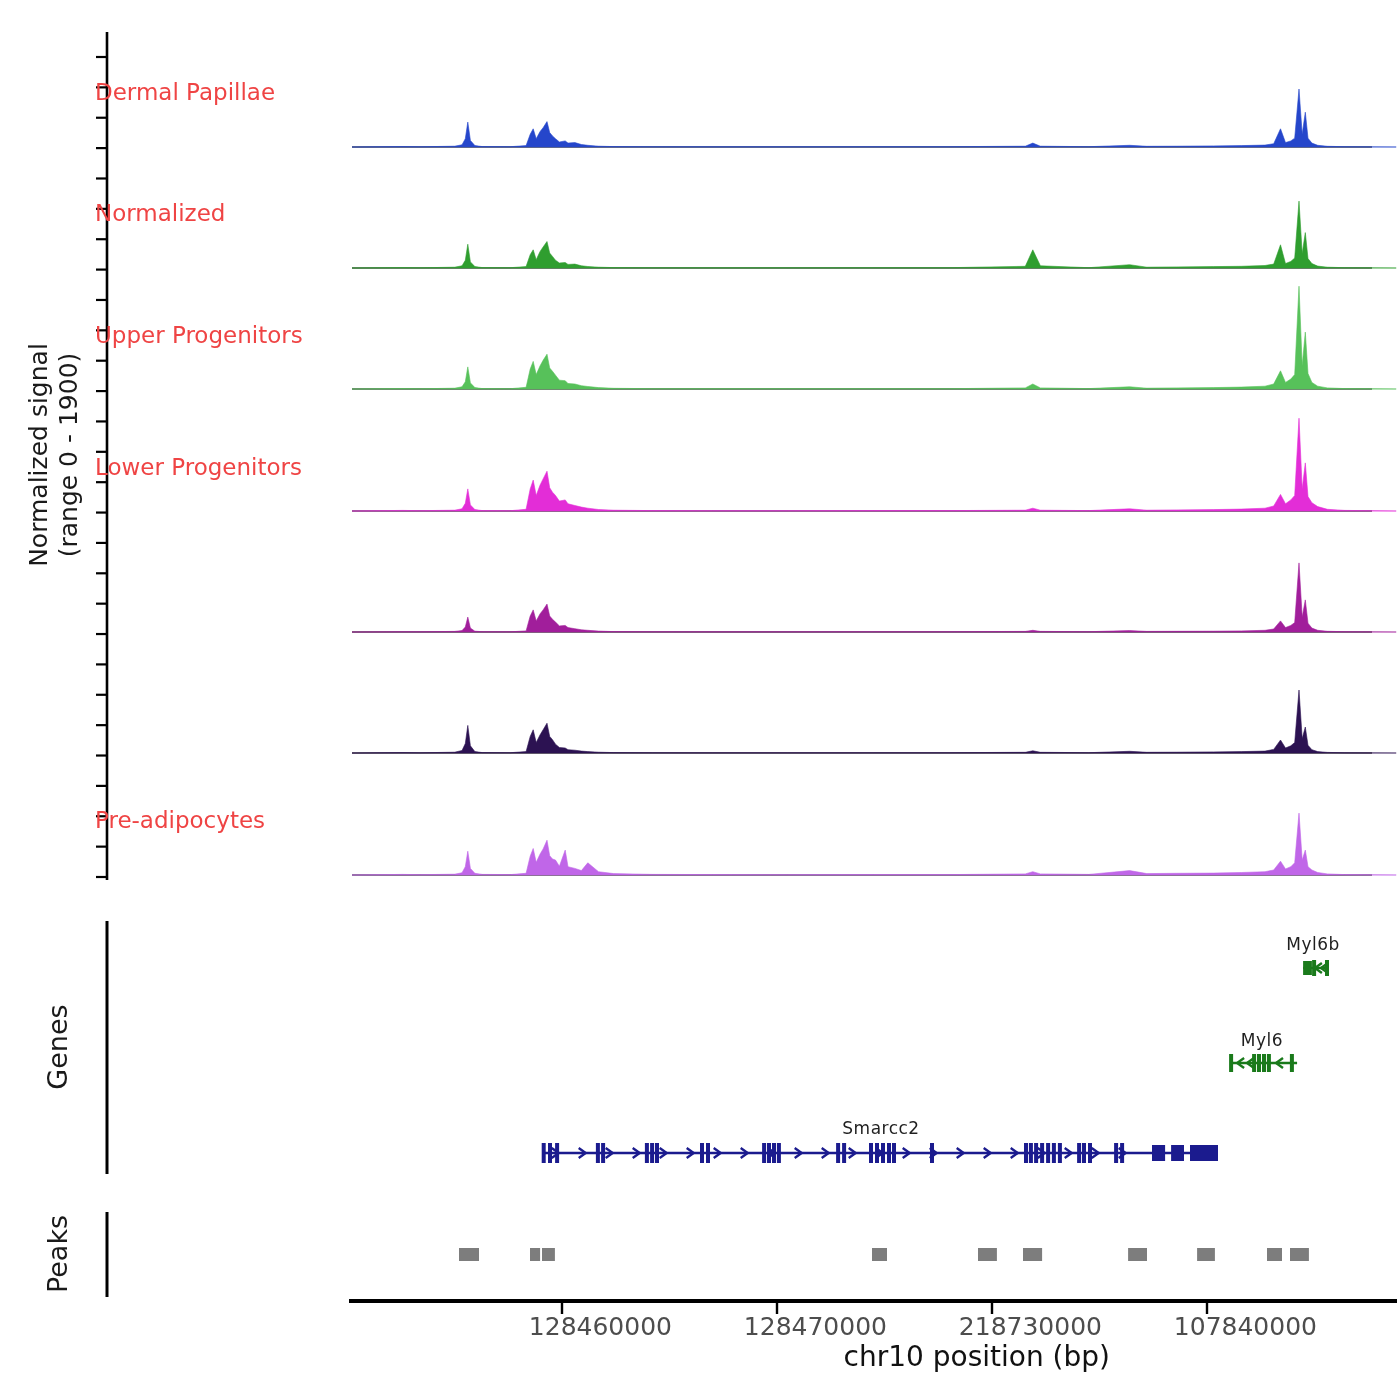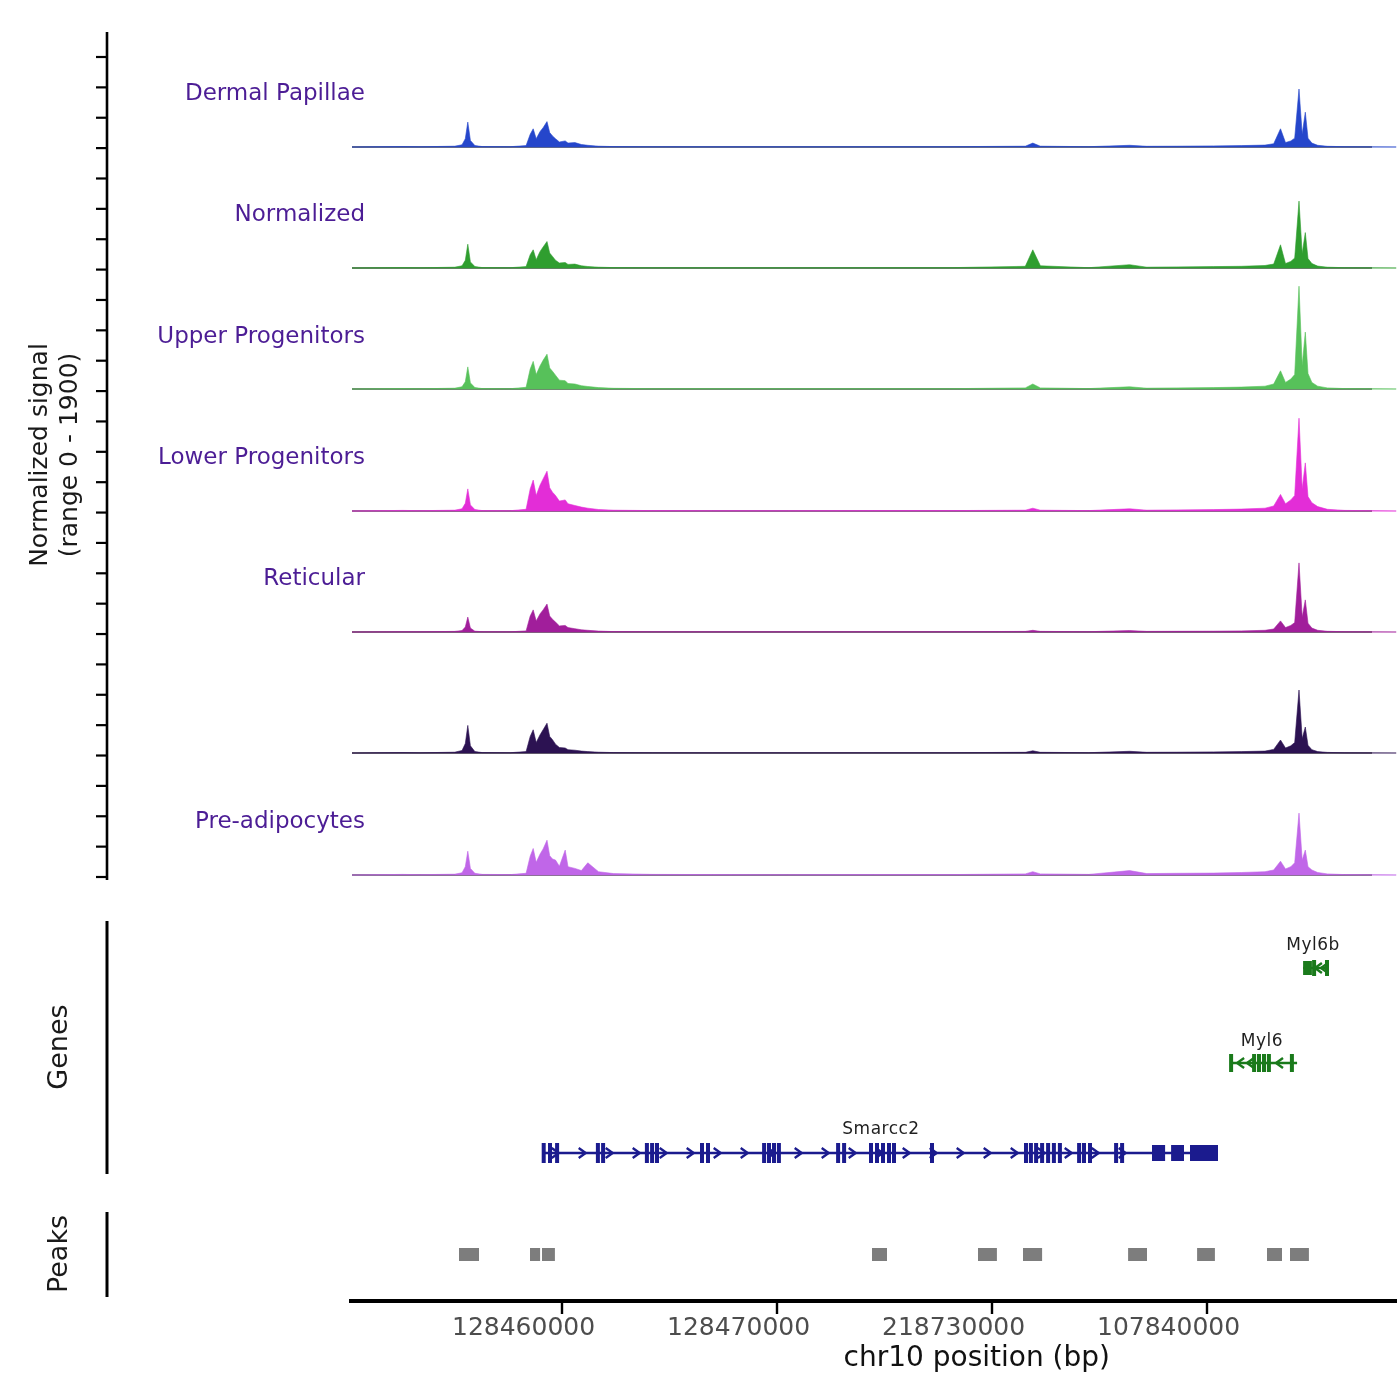--- a/index.html
+++ b/index.html
@@ -1,26 +1,26 @@
 <!DOCTYPE html>
 <html><head>
 <meta charset="utf-8">
 <style>
   html,body{margin:0;padding:0;background:#ffffff;}
   .page{position:relative;width:1400px;height:1400px;background:#ffffff;
         font-family:"DejaVu Sans","Liberation Sans",sans-serif;overflow:hidden;}
   #chart{position:absolute;left:0;top:0;}
   .lbl{position:absolute;color:#1a1a1a;}
-  .track-label{width:270px;text-align:right;font-size:23px;line-height:30px;color:#4c1d95;}
+  .track-label{width:270px;text-align:left;font-size:23px;line-height:30px;color:#ef4444;}
   .rot{transform:translate(-50%,-50%) rotate(-90deg);white-space:nowrap;}
   .yax1{left:38px;top:455px;font-size:25px;}
   .yax2{left:68px;top:455px;font-size:25px;}
   .genes-lbl{left:57px;top:1047px;font-size:27px;}
   .peaks-lbl{left:57px;top:1254px;font-size:27px;}
-  .xtick{width:220px;text-align:left;top:1312px;font-size:25px;color:#4d4d4d;}
+  .xtick{width:220px;text-align:right;top:1312px;font-size:25px;color:#4d4d4d;}
   .xtitle{left:610px;top:1340px;width:500px;text-align:right;font-size:28px;color:#111111;}
   .gene-name{text-align:center;font-size:17px;color:#1f1f1f;letter-spacing:0.5px;}
 </style>
 </head>
 <body>
 
 <div class="page">
 
   <svg id="chart" width="1400" height="1400" viewBox="0 0 1400 1400">
       <line x1="352" y1="147" x2="1372" y2="147" stroke="#4a4a4a" stroke-width="1.4"></line>
@@ -162,22 +162,21 @@
     </svg>
 
   <div class="lbl rot yax1">Normalized signal</div>
   <div class="lbl rot yax2">(range 0 - 1900)</div>
   <div class="lbl rot genes-lbl">Genes</div>
   <div class="lbl rot peaks-lbl">Peaks</div>
 
   <div class="lbl track-label" style="left:95px;top:77px">Dermal Papillae</div>
   <div class="lbl track-label" style="left:95px;top:198px">Normalized</div>
   <div class="lbl track-label" style="left:95px;top:320px">Upper Progenitors</div>
-  <div class="lbl track-label" style="left:95px;top:441px">Lower Progenitors</div>
-  <div class="lbl track-label" style="left:95px;top:562px">Reticular</div>
+  <div class="lbl track-label" style="left:95px;top:452px">Lower Progenitors</div>
   <div class="lbl track-label" style="left:95px;top:805px">Pre-adipocytes</div>
 
   <div class="lbl gene-name" style="left:1263px;top:934px;width:100px">Myl6b</div>
   <div class="lbl gene-name" style="left:1212px;top:1030px;width:100px">Myl6</div>
   <div class="lbl gene-name" style="left:811px;top:1118px;width:140px">Smarcc2</div>
 
   <div class="lbl xtick" style="left:452px">128460000</div>
   <div class="lbl xtick" style="left:667px">128470000</div>
   <div class="lbl xtick" style="left:882px">218730000</div>
   <div class="lbl xtick" style="left:1097px">107840000</div>

